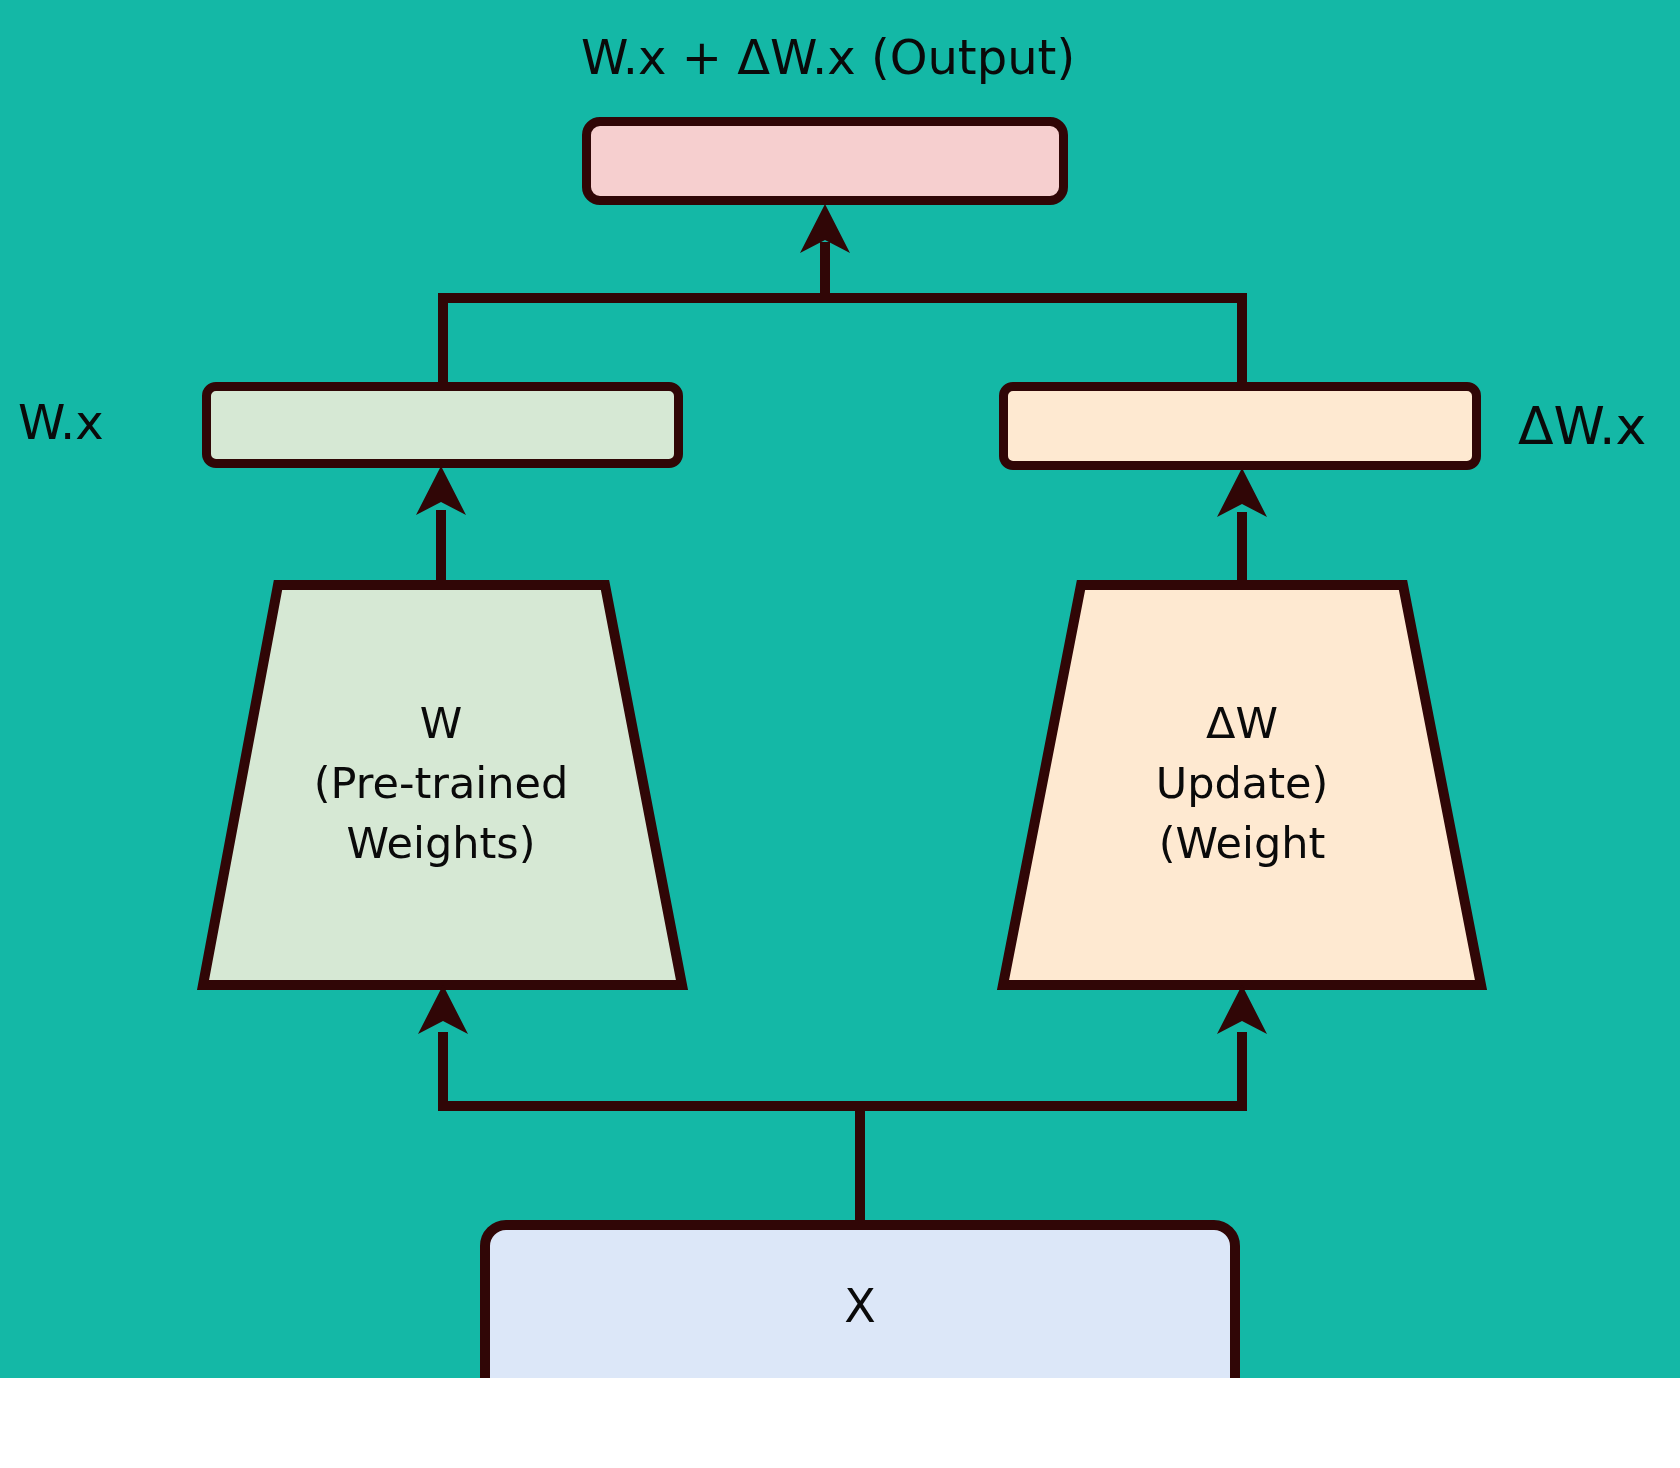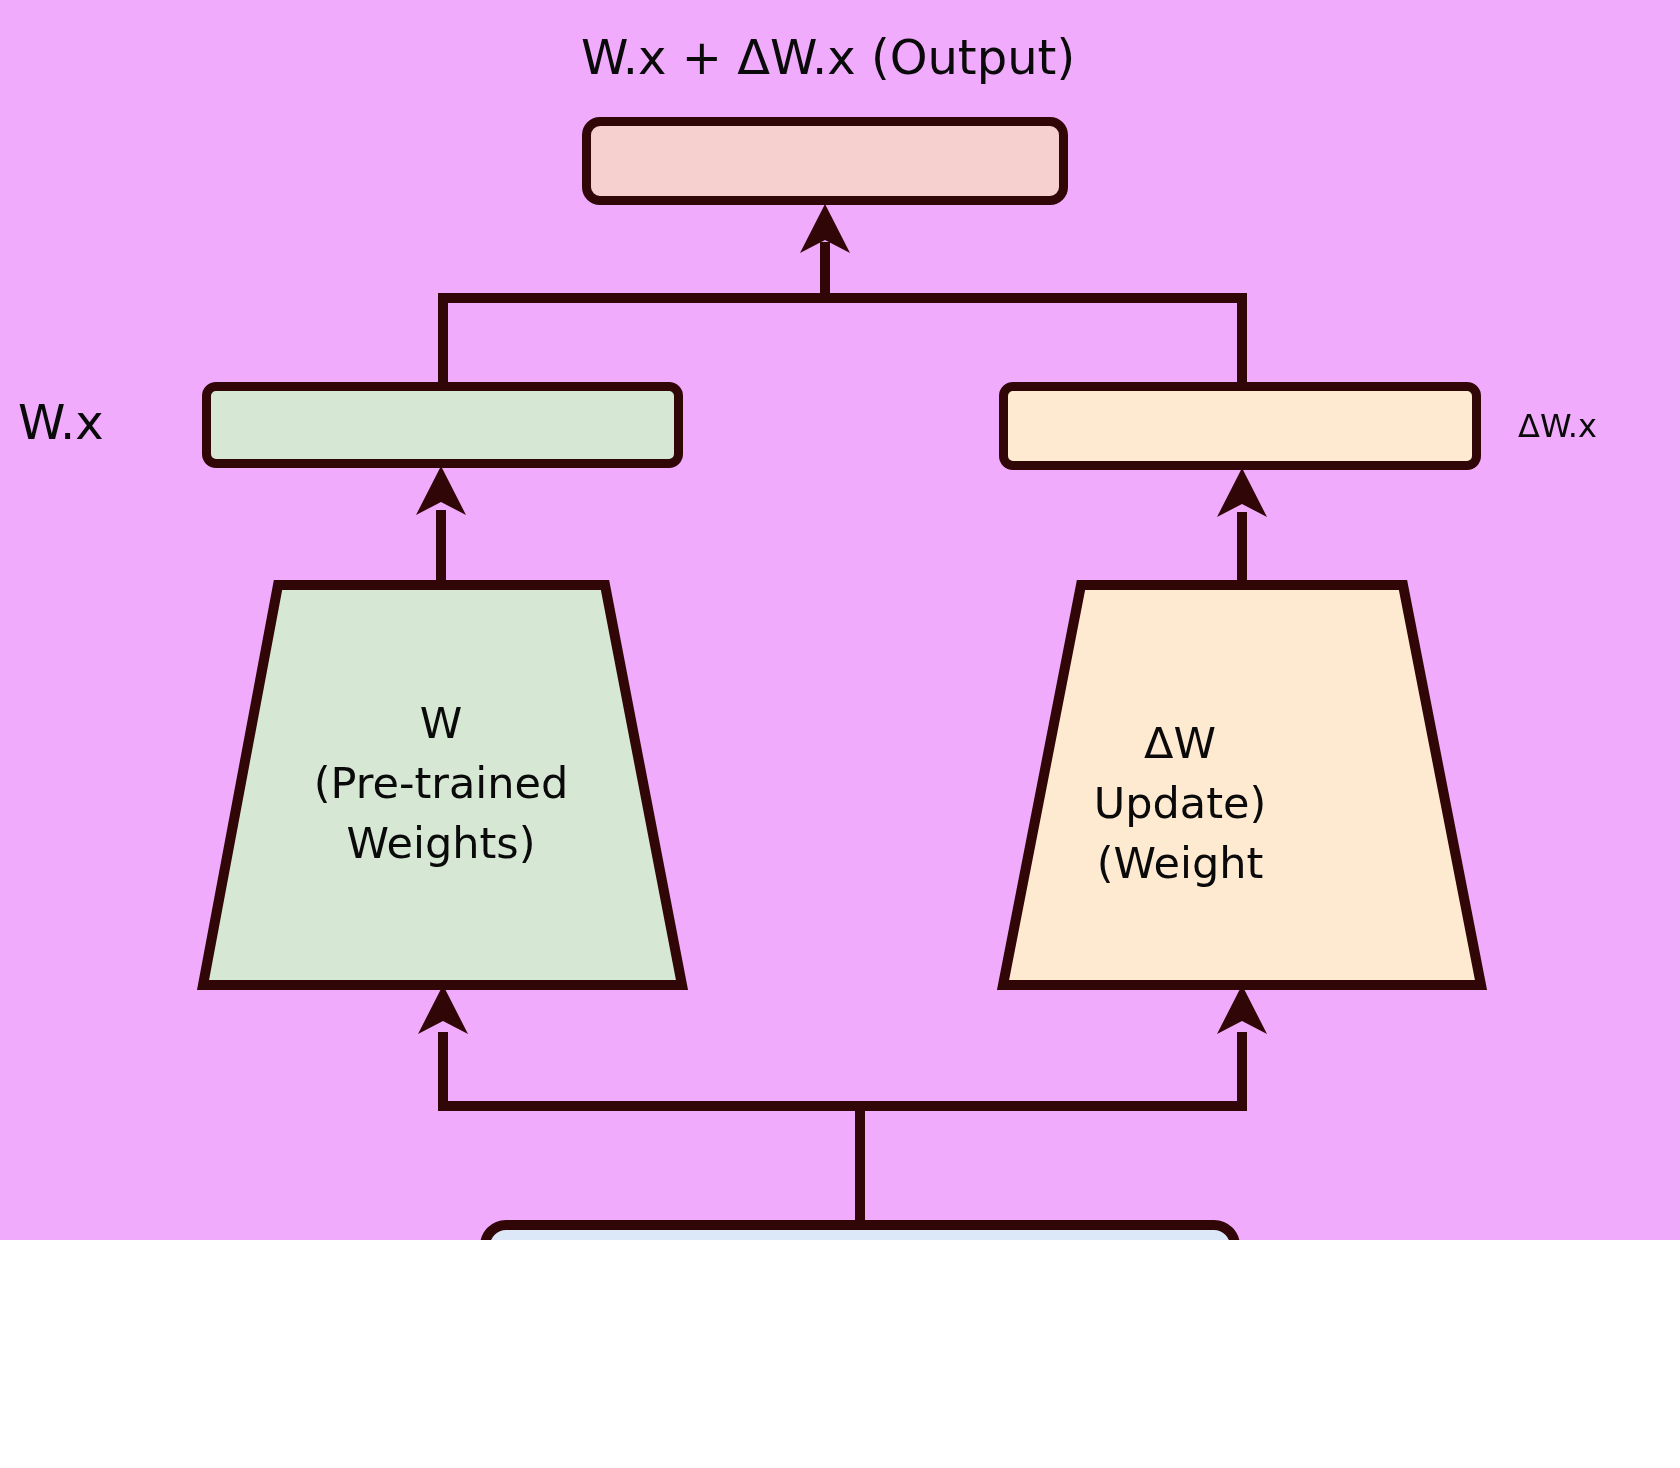--- a/index.html
+++ b/index.html
@@ -1,36 +1,36 @@
 <!DOCTYPE html>
 <html><head>
 <meta charset="utf-8">
 <style>
   html,body{margin:0;padding:0;}
   .canvas{
     position:relative;
-    width:1680px;height:1240px;
-    background:#f0abfc;
+    width:1680px;height:1378px;
+    background:#14b8a6;
     font-family:"DejaVu Sans","Liberation Sans",sans-serif;
     color:#0a0a0a;
     overflow:hidden;
   }
   .svg-layer{position:absolute;left:0;top:0;z-index:1;}
   .node{position:absolute;box-sizing:border-box;border:9px solid #300606;z-index:2;}
   .output-box{left:582px;top:117px;width:486px;height:88px;border-radius:18px;background:#F6CFCF;}
   .wx-bar{left:202px;top:382px;width:481px;height:86px;border-radius:14px;background:#D6E8D4;}
   .dwx-bar{left:999px;top:382px;width:482px;height:88px;border-radius:14px;background:#FEE9D1;}
   .input-box{left:480px;top:1220px;width:760px;height:242px;border-radius:26px;background:#DCE7F8;border-width:10px;}
   .label{position:absolute;z-index:3;white-space:nowrap;}
   .title{left:408px;top:27px;width:840px;font-size:48px;line-height:60px;text-align:center;}
   .wx-label{left:18px;top:392px;width:130px;font-size:48px;line-height:60px;}
-  .dwx-label{left:1518px;top:396px;font-size:32px;line-height:60px;text-align:left;}
+  .dwx-label{left:1518px;top:396px;font-size:52px;line-height:60px;text-align:left;}
   .trap-text{position:absolute;z-index:3;width:400px;text-align:center;font-size:43px;line-height:60px;}
   .trap-text-left{left:241px;top:693px;}
-  .trap-text-right{left:980px;top:693px;margin-top:20px;}
+  .trap-text-right{left:1042px;top:693px;}
   .input-text{position:absolute;z-index:3;left:480px;top:1272px;width:760px;text-align:center;font-size:46px;line-height:68px;}
   .stroke{fill:none;stroke:#300606;stroke-width:10px;}
   .head{fill:#300606;stroke:none;}
   .trap{stroke:#300606;stroke-width:10px;}
 </style>
 </head>
 <body>
 
 <div class="canvas">
 

